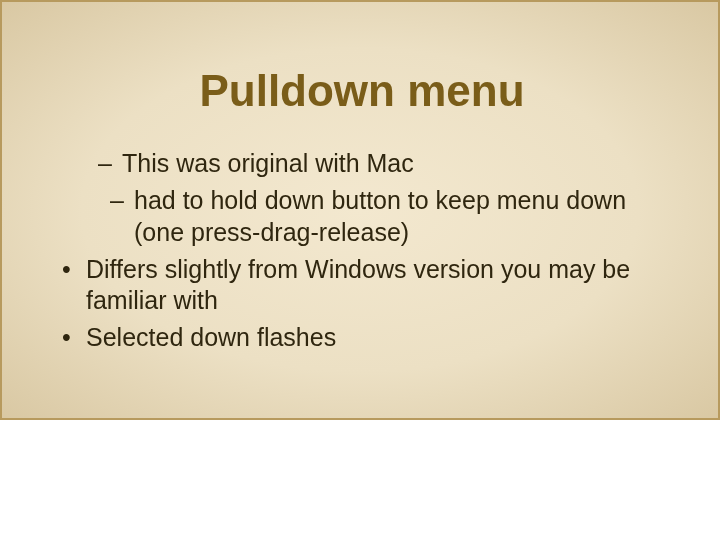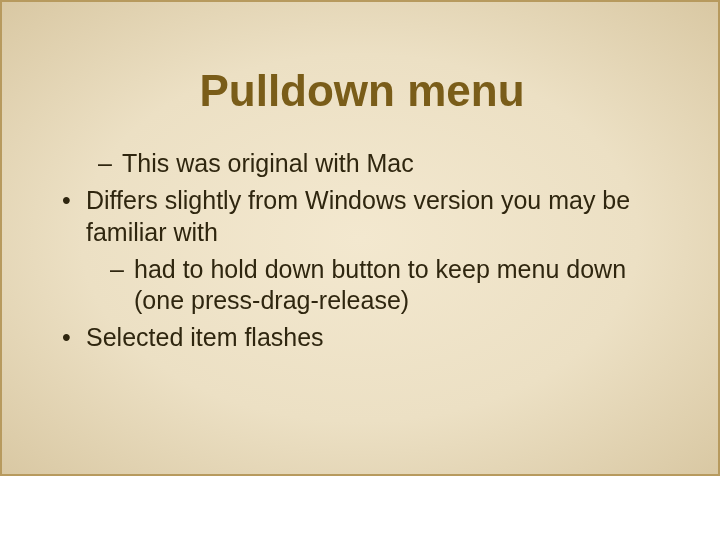--- a/index.html
+++ b/index.html
@@ -5,21 +5,21 @@
   html, body {
     margin: 0;
     padding: 0;
     width: 720px;
     height: 540px;
     overflow: hidden;
     font-family: Arial, Helvetica, sans-serif;
   }
   .slide {
     width: 720px;
-    height: 476px;
+    height: 420px;
     box-sizing: border-box;
     background: radial-gradient(ellipse at center, #f3e8cf 0%, #ece0c4 55%, #d9c8a3 100%);
     border: 2px solid #b79a5e;
     position: relative;
     color: #3b2c12;
   }
   .title {
     position: absolute;
     top: 64px;
     left: 0;
@@ -75,17 +75,17 @@
     top: 0;
   }
 </style>
 </head>
 <body>
 
 <div class="slide">
   <div class="title">Pulldown menu</div>
   <div class="body">
     <div class="item l2"><span>This was original with Mac</span></div>
+    <div class="item l2b"><span>had to hold down button to keep menu down (one press-drag-release)</span></div>
     <div class="item l1"><span>Differs slightly from Windows version you may be familiar with</span></div>
-    <div class="item l2b"><span>had to hold down button to keep menu down (one press-drag-release)</span></div>
-    <div class="item l1"><span>Selected item flashes</span></div>
+    <div class="item l1"><span>Selected down flashes</span></div>
   </div>
 </div>
 
 </body></html>

